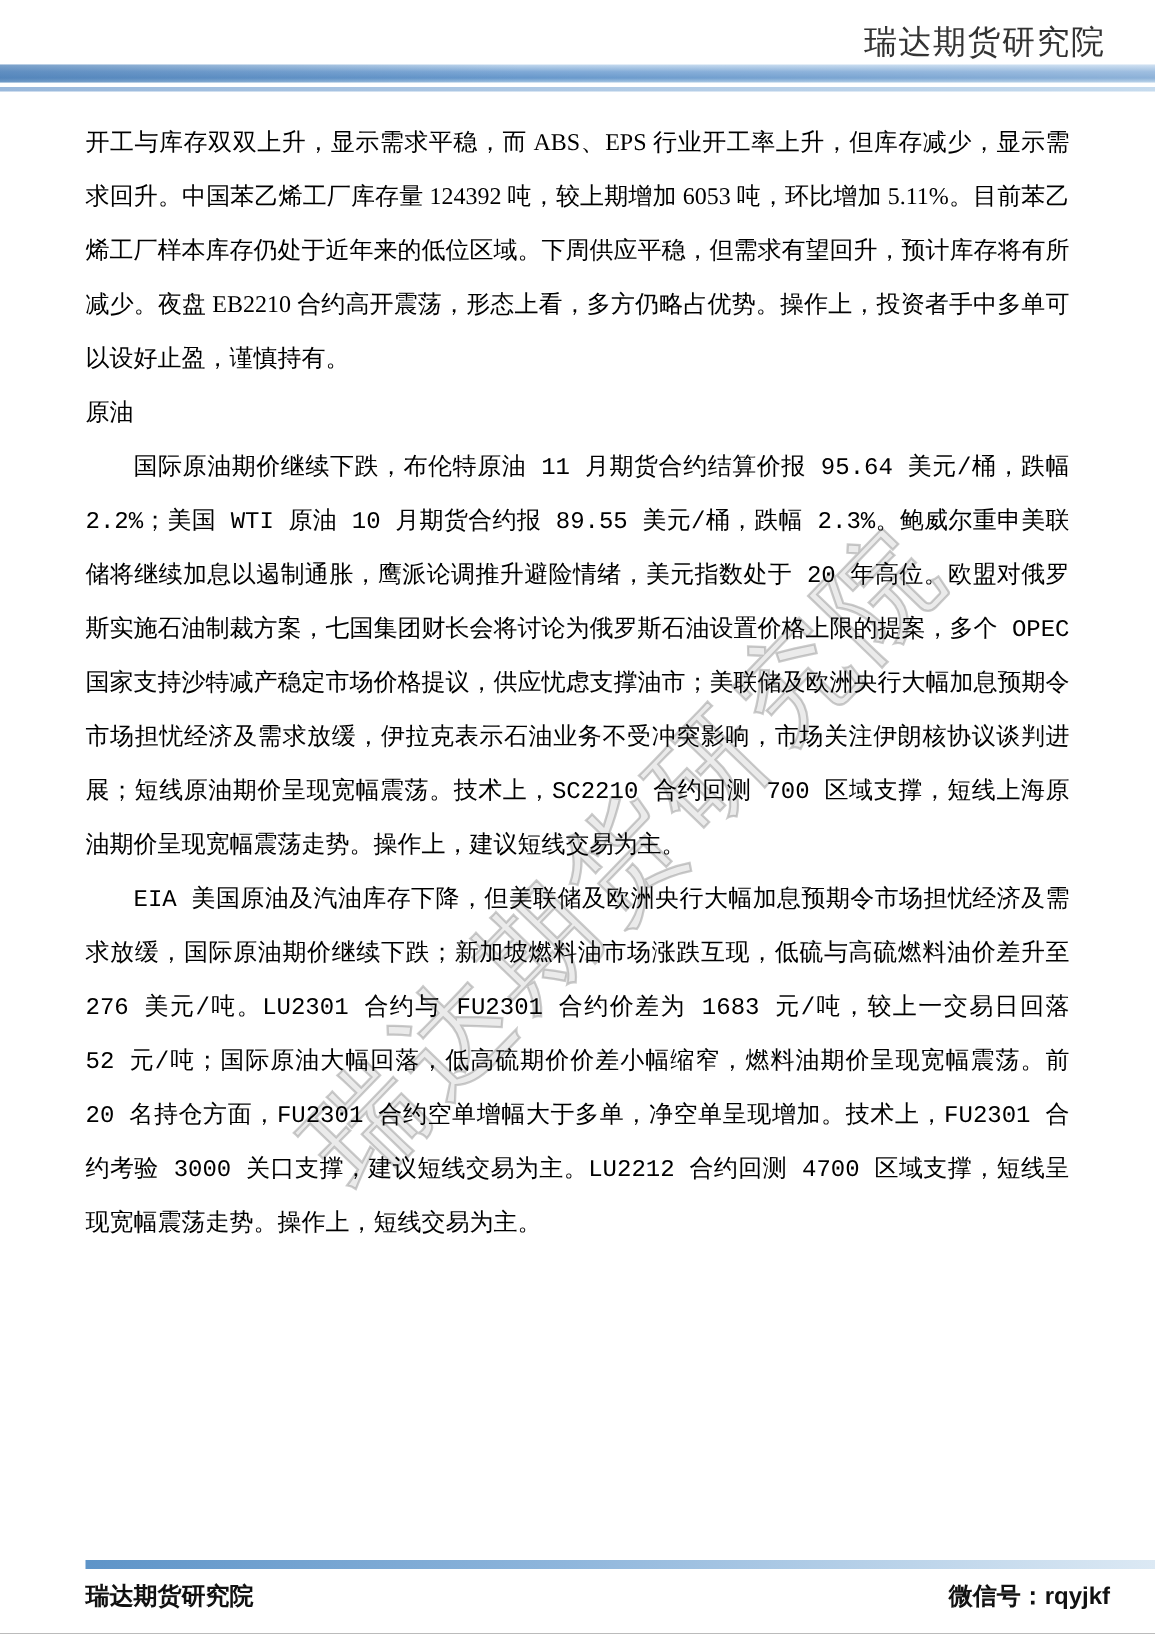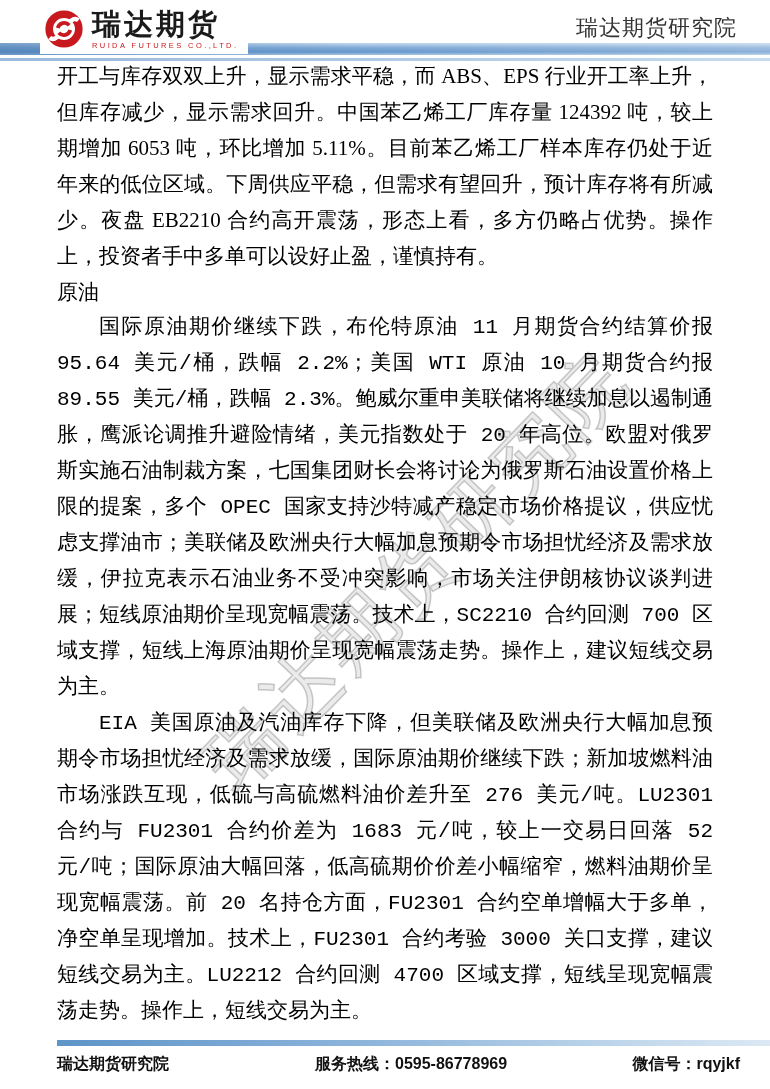--- a/index.html
+++ b/index.html
@@ -58,21 +58,22 @@
     color:rgba(165,165,165,0.22);
     -webkit-text-stroke:1.5px rgba(140,140,140,0.45);
     transform:rotate(-46deg);
     transform-origin:center center;
     pointer-events:none;z-index:1;
   }
 
   
   .content{
     position:absolute;top:58px;left:57px;width:656px;
-    font-size:21px;line-height:36px;
+    padding-top:20px;
+    font-size:16px;line-height:36px;
     text-align:justify;
     z-index:2;
   }
   .content p{margin:0;}
   .para-indent{text-indent:2em;font-family:Liberation Mono, monospace;}
   .section-heading{margin-top:36px;margin-bottom:0;}
 
   
   .footer{position:absolute;left:0;right:0;bottom:0;height:49px;}
   .footer-bar{
@@ -92,32 +93,20 @@
 </head>
 <body>
 
 <div class="page">
 
   <div class="header">
     <div class="header-bar"></div>
     <div class="header-bar-shine"></div>
     <div class="header-underline"></div>
 
-    <div class="logo">
-      <svg class="logo-mark" viewBox="0 0 44 44" aria-hidden="true">
-        <circle cx="22" cy="22" r="15.5" fill="none" stroke="#c8191f" stroke-width="8"></circle>
-        <path d="M7 31 C17 40 27 4 37 13" fill="none" stroke="#ffffff" stroke-width="4.5"></path>
-        <path d="M15.5 21 a7 7 0 0 1 12 -3" fill="none" stroke="#c8191f" stroke-width="4"></path>
-        <path d="M28.5 23 a7 7 0 0 1 -12 3" fill="none" stroke="#c8191f" stroke-width="4"></path>
-      </svg>
-      <div class="logo-text-wrap">
-        <span class="logo-brand">瑞达期货</span>
-        <span class="logo-sub">RUIDA FUTURES CO.,LTD.</span>
-      </div>
-    </div>
 
     <div class="header-title">瑞达期货研究院</div>
   </div>
 
   <div class="watermark">瑞达期货研究院</div>
 
   <div class="content">
 
     <p class="intro">开工与库存双双上升，显示需求平稳，而 ABS、EPS 行业开工率上升，但库存减少，显示需求回升。中国苯乙烯工厂库存量 124392 吨，较上期增加 6053 吨，环比增加 5.11%。目前苯乙烯工厂样本库存仍处于近年来的低位区域。下周供应平稳，但需求有望回升，预计库存将有所减少。夜盘 EB2210 合约高开震荡，形态上看，多方仍略占优势。操作上，投资者手中多单可以设好止盈，谨慎持有。</p>
 
@@ -126,18 +115,17 @@
 
     <p class="para-indent">EIA 美国原油及汽油库存下降，但美联储及欧洲央行大幅加息预期令市场担忧经济及需求放缓，国际原油期价继续下跌；新加坡燃料油市场涨跌互现，低硫与高硫燃料油价差升至 276 美元/吨。LU2301 合约与 FU2301 合约价差为 1683 元/吨，较上一交易日回落 52 元/吨；国际原油大幅回落，低高硫期价价差小幅缩窄，燃料油期价呈现宽幅震荡。前 20 名持仓方面，FU2301 合约空单增幅大于多单，净空单呈现增加。技术上，FU2301 合约考验 3000 关口支撑，建议短线交易为主。LU2212 合约回测 4700 区域支撑，短线呈现宽幅震荡走势。操作上，短线交易为主。</p>
 
 
   </div>
 
   <div class="footer">
     <div class="footer-bar"></div>
     <div class="footer-row">
       <span class="footer-left">瑞达期货研究院</span>
-      <span class="footer-center">服务热线：0595-86778969</span>
       <span class="footer-right">微信号：rqyjkf</span>
     </div>
   </div>
 
 </div>
 
 </body></html>

